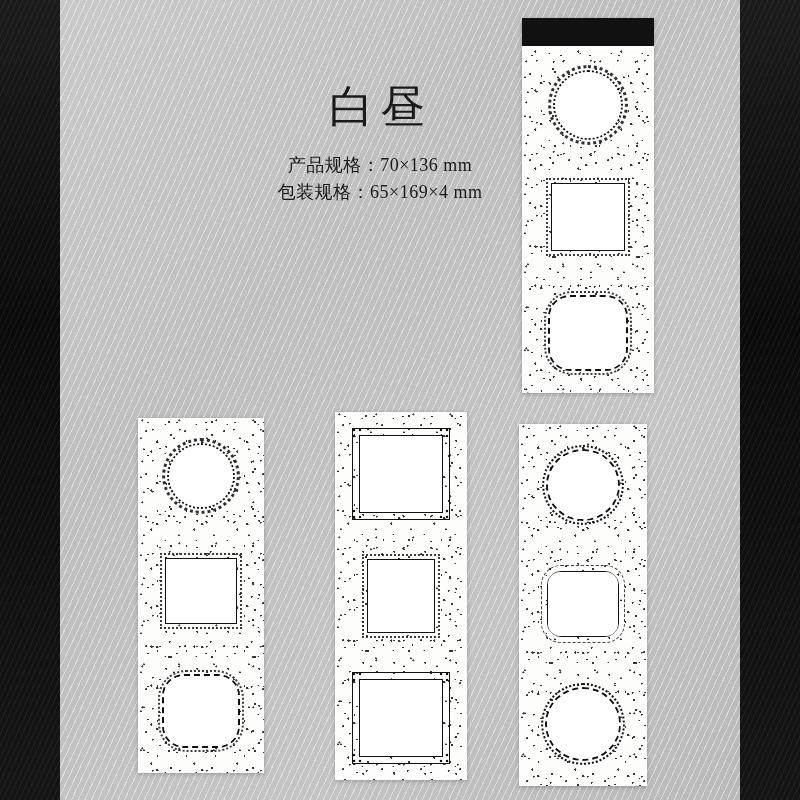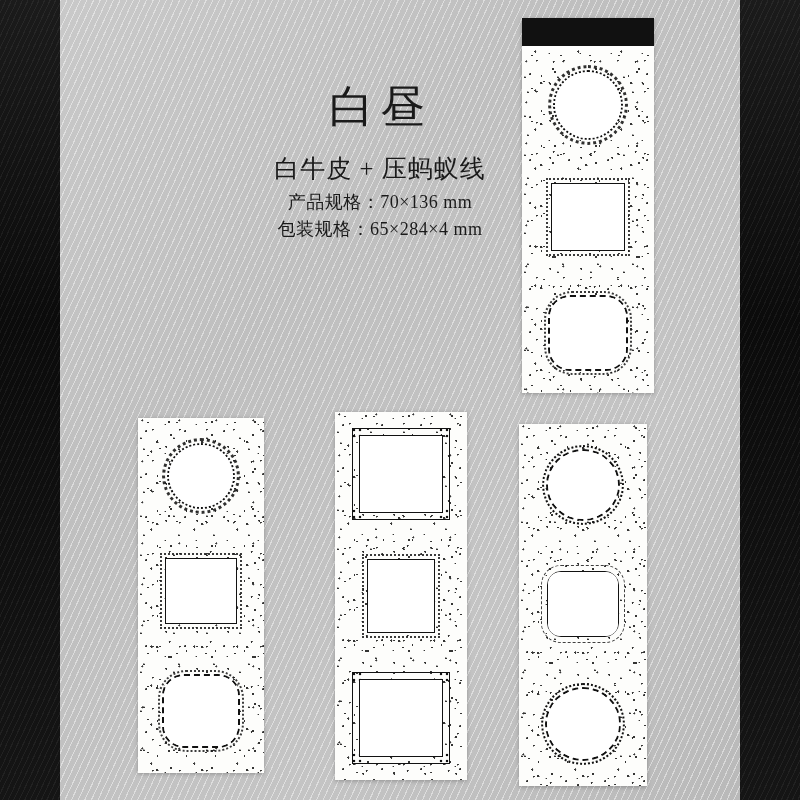--- a/index.html
+++ b/index.html
@@ -223,23 +223,22 @@
 
 <div class="page">
 
   <div class="edge left"></div>
   <div class="edge right"></div>
 
   <div class="canvas">
 
     <div class="headline">
       <div class="title-cn">白昼</div>
-      <div class="sub1">白牛皮 + 压蚂蚁线</div>
       <div class="spec">产品规格：70×136 mm</div>
-      <div class="spec">包装规格：65×284×4 mm</div>
+      <div class="spec">包装规格：65×169×4 mm</div>
     </div>
 
     <div class="pack-note">(包装)</div>
 
     <div class="strip" style="left:462px; top:18px; width:132px; height:375px;">
       <div class="speckle"></div>
       <div class="header-bar"></div>
       <div class="frames" style="padding-top:30px; box-sizing:border-box;">
         <div class="frame f-circle" style="width:66px;height:66px;">
           <div class="halo"></div>

